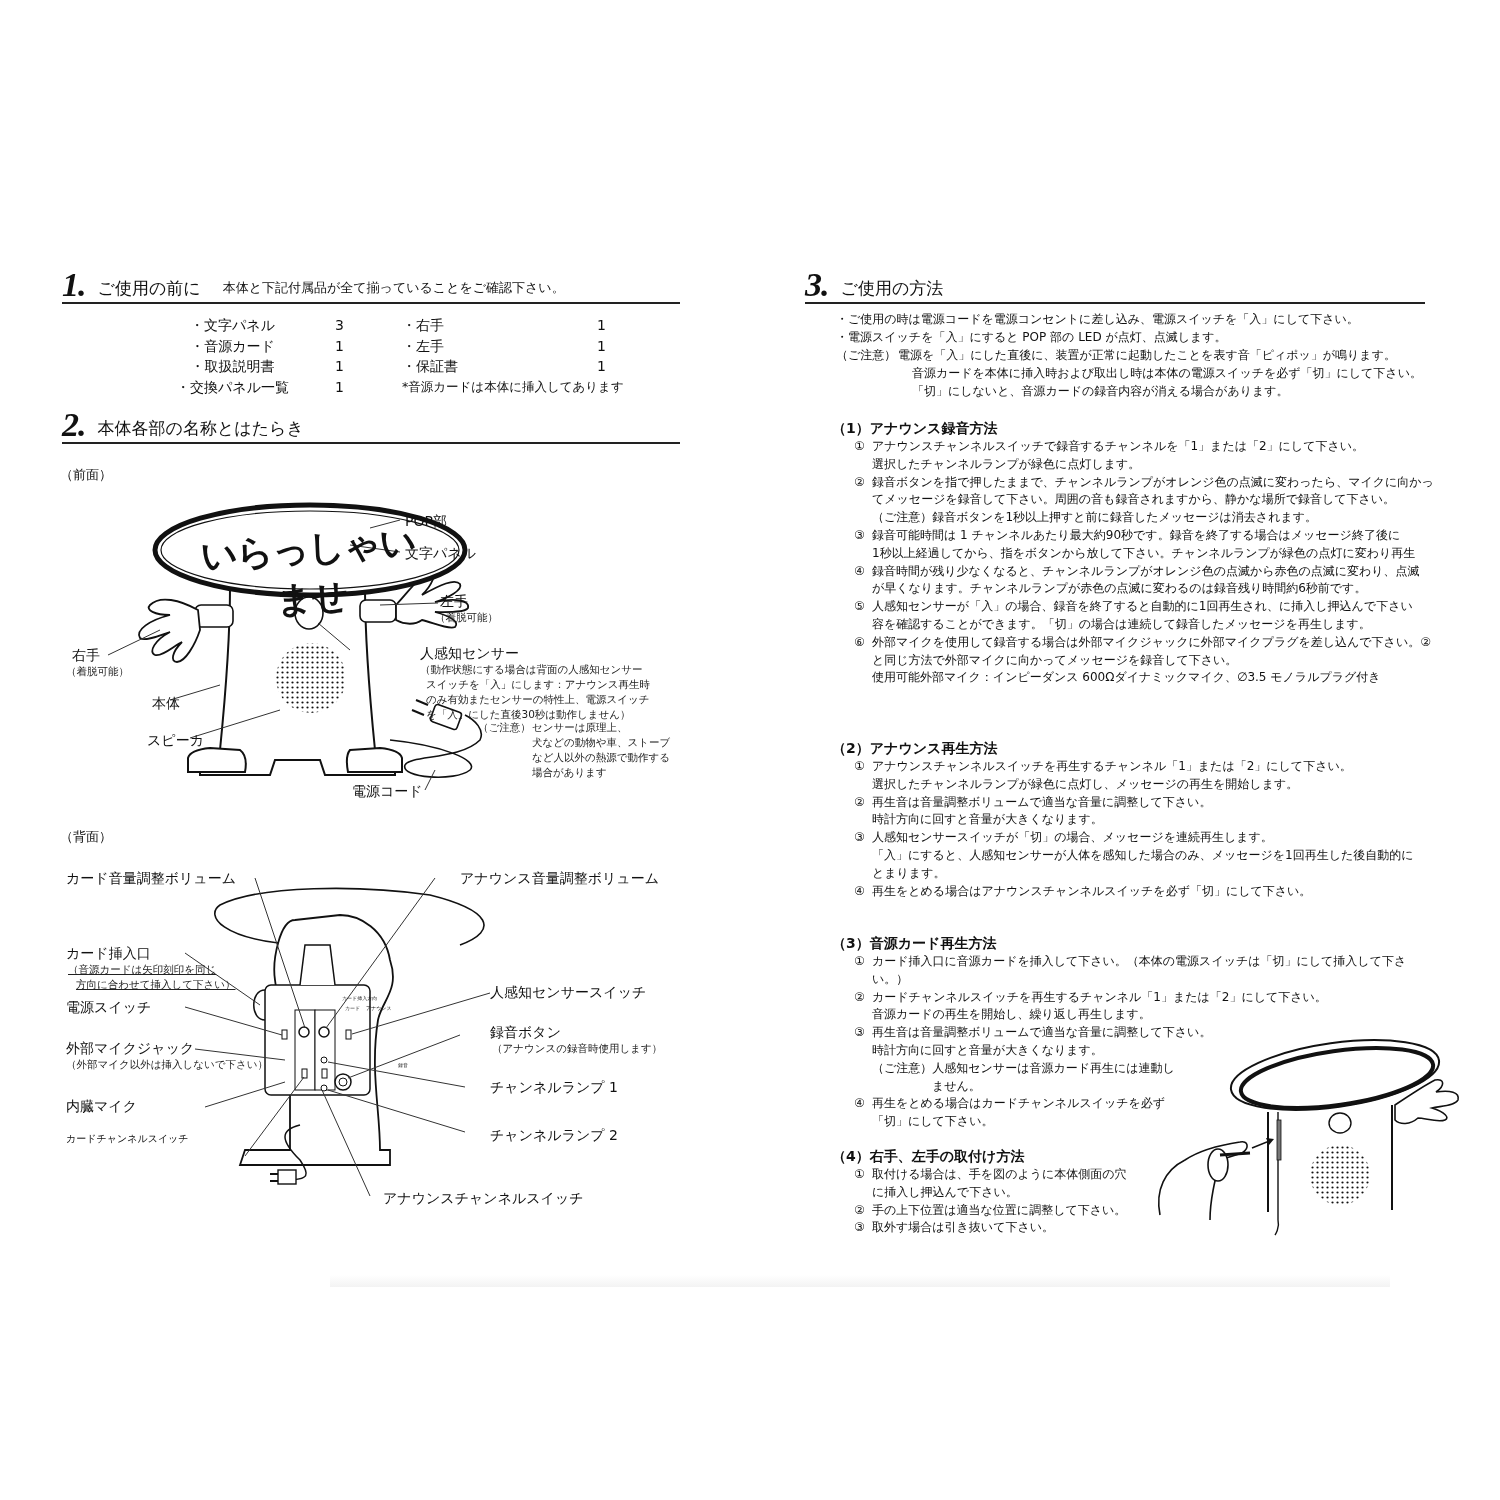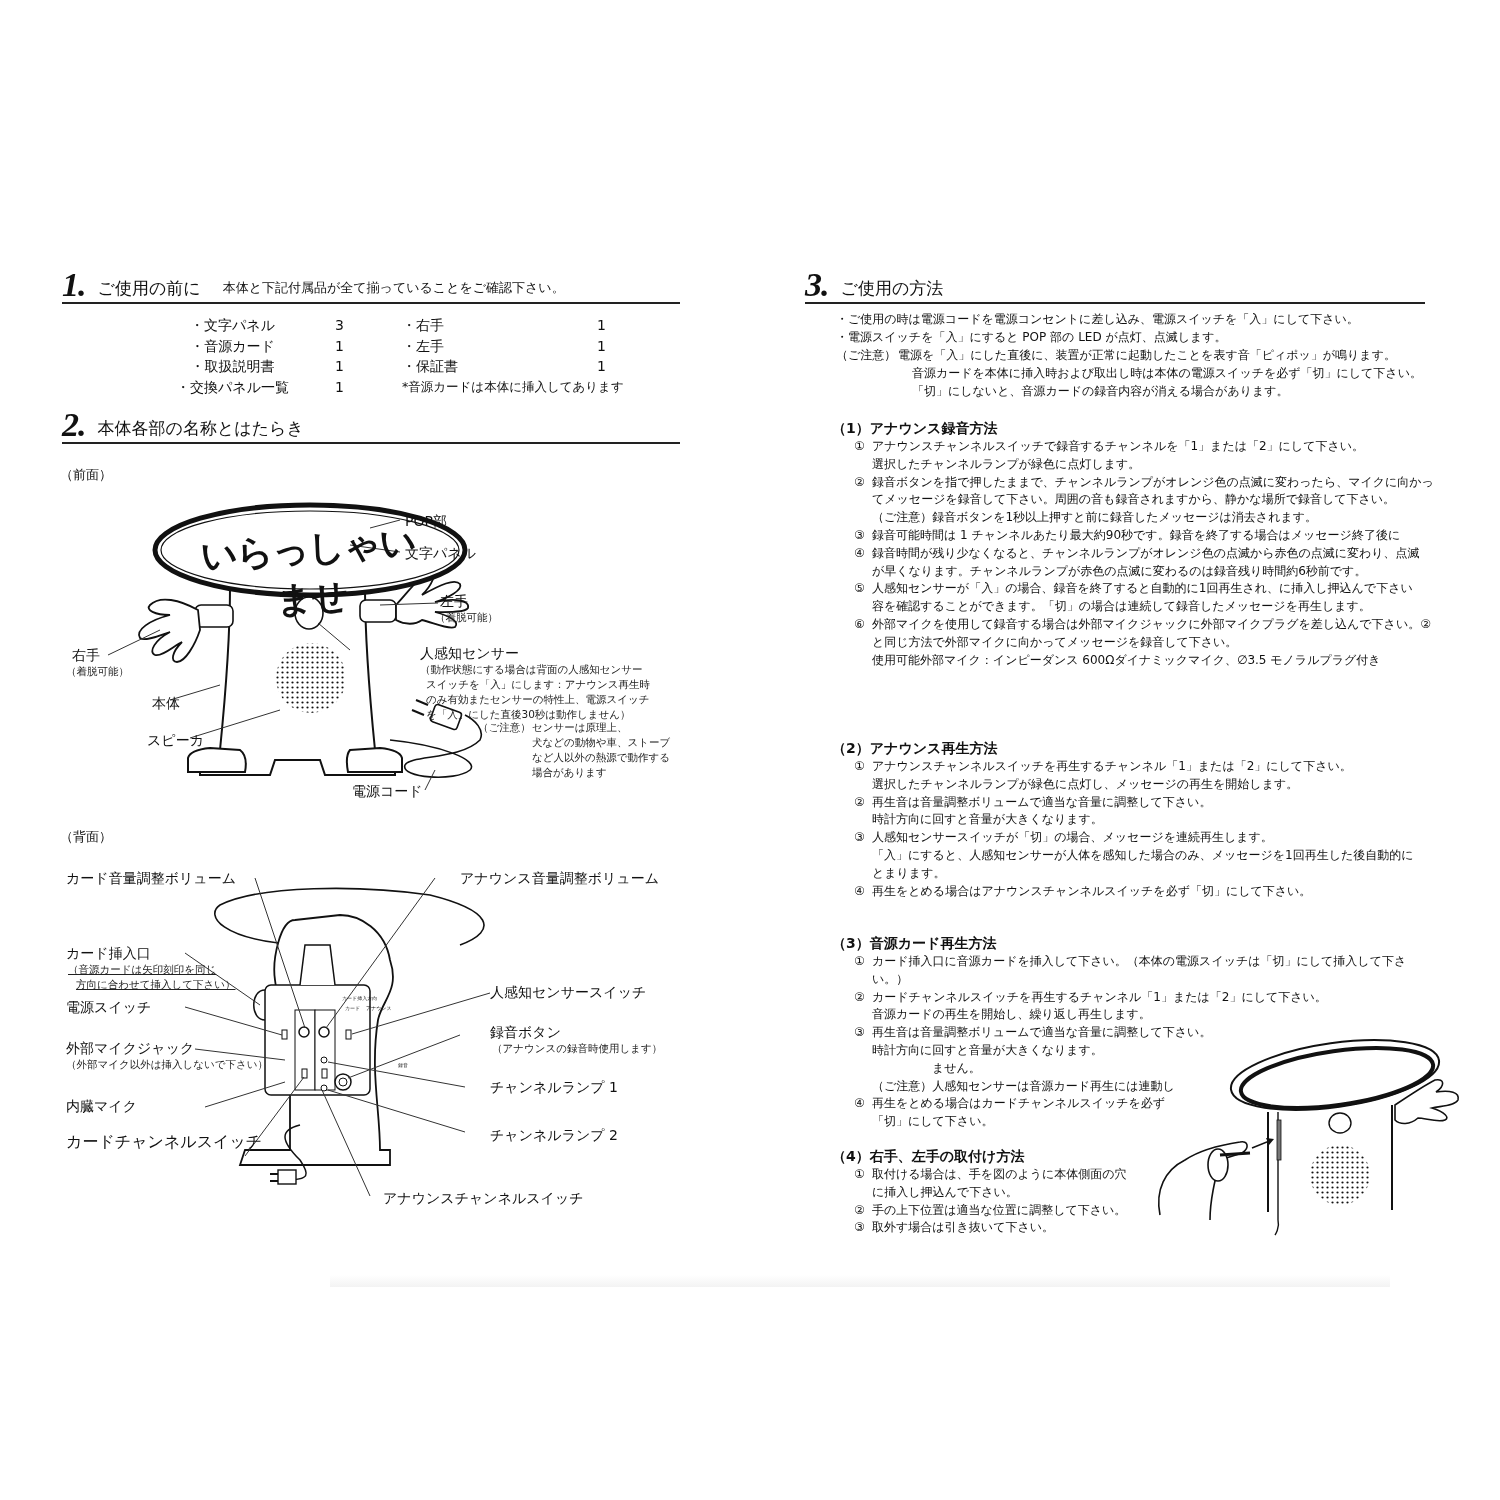--- a/index.html
+++ b/index.html
@@ -208,21 +208,21 @@
 <div class="label" style="left:460px; top:870px; font-size:14px;">アナウンス音量調整ボリューム</div>
 <div class="label" style="left:66px; top:945px; font-size:14px;">カード挿入口</div>
 <div class="note" style="left:68px; top:962px;text-decoration:underline;">
   <div>（音源カードは矢印刻印を同じ</div>
   <div style="padding-left:8px">方向に合わせて挿入して下さい）</div>
 </div>
 <div class="label" style="left:66px; top:999px; font-size:14px;">電源スイッチ</div>
 <div class="label" style="left:66px; top:1040px; font-size:14px;">外部マイクジャック</div>
 <div class="note" style="left:66px; top:1057px;">（外部マイク以外は挿入しないで下さい）</div>
 <div class="label" style="left:66px; top:1098px; font-size:14px;">内臓マイク</div>
-<div class="label" style="left:66px; top:1132px; font-size:16px;">カードチャンネルスイッチ</div>
+<div class="label" style="left:66px; top:1132px; font-size:10px;">カードチャンネルスイッチ</div>
 <div class="label" style="left:490px; top:984px; font-size:14px;">人感知センサースイッチ</div>
 <div class="label" style="left:490px; top:1024px; font-size:14px;">録音ボタン</div>
 <div class="note" style="left:492px; top:1041px;">（アナウンスの録音時使用します）</div>
 <div class="label" style="left:490px; top:1079px; font-size:14px;">チャンネルランプ 1</div>
 <div class="label" style="left:490px; top:1127px; font-size:14px;">チャンネルランプ 2</div>
 <div class="label" style="left:383px; top:1190px; font-size:14px;">アナウンスチャンネルスイッチ</div>
 
 <div class="abs" style="left:342px; top:995px; font-size:5px;">カード挿入方向</div>
 <div class="abs" style="left:345px; top:1005px; font-size:5px;">カード</div>
 <div class="abs" style="left:366px; top:1005px; font-size:5px;">アナウンス</div>
@@ -267,20 +267,24 @@
       </div>
     <div class="step">
         <span class="mk"></span>
         <span>（ご注意）録音ボタンを1秒以上押すと前に録音したメッセージは消去されます。</span>
       </div>
     <div class="step">
         <span class="mk">③</span>
         <span>録音可能時間は 1 チャンネルあたり最大約90秒です。録音を終了する場合はメッセージ終了後に</span>
       </div>
     <div class="step">
+        <span class="mk"></span>
+        <span>1秒以上経過してから、指をボタンから放して下さい。チャンネルランプが緑色の点灯に変わり再生</span>
+      </div>
+    <div class="step">
         <span class="mk">④</span>
         <span>録音時間が残り少なくなると、チャンネルランプがオレンジ色の点滅から赤色の点滅に変わり、点滅</span>
       </div>
     <div class="step">
         <span class="mk"></span>
         <span>が早くなります。チャンネルランプが赤色の点滅に変わるのは録音残り時間約6秒前です。</span>
       </div>
     <div class="step">
         <span class="mk">⑤</span>
         <span>人感知センサーが「入」の場合、録音を終了すると自動的に1回再生され、に挿入し押込んで下さい</span>
@@ -360,25 +364,25 @@
     <div class="step">
         <span class="mk">③</span>
         <span>再生音は音量調整ボリュームで適当な音量に調整して下さい。</span>
       </div>
     <div class="step">
         <span class="mk"></span>
         <span>時計方向に回すと音量が大きくなります。</span>
       </div>
     <div class="step">
         <span class="mk"></span>
+        <span>（ご注意）人感知センサーは音源カード再生には連動し</span>
+      </div>
+    <div class="step">
+        <span class="mk"></span>
         <span>　　　　　ません。</span>
-      </div>
-    <div class="step">
-        <span class="mk"></span>
-        <span>（ご注意）人感知センサーは音源カード再生には連動し</span>
       </div>
     <div class="step">
         <span class="mk">④</span>
         <span>再生をとめる場合はカードチャンネルスイッチを必ず</span>
       </div>
     <div class="step">
         <span class="mk"></span>
         <span>「切」にして下さい。</span>
       </div>
   </div>

